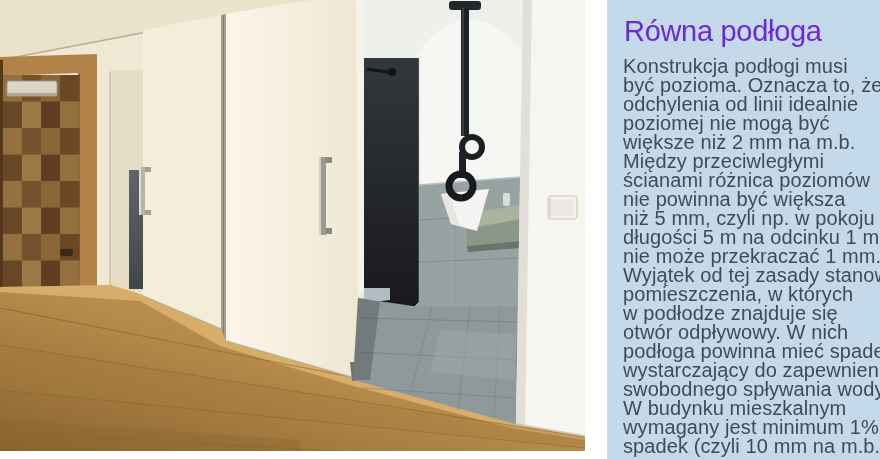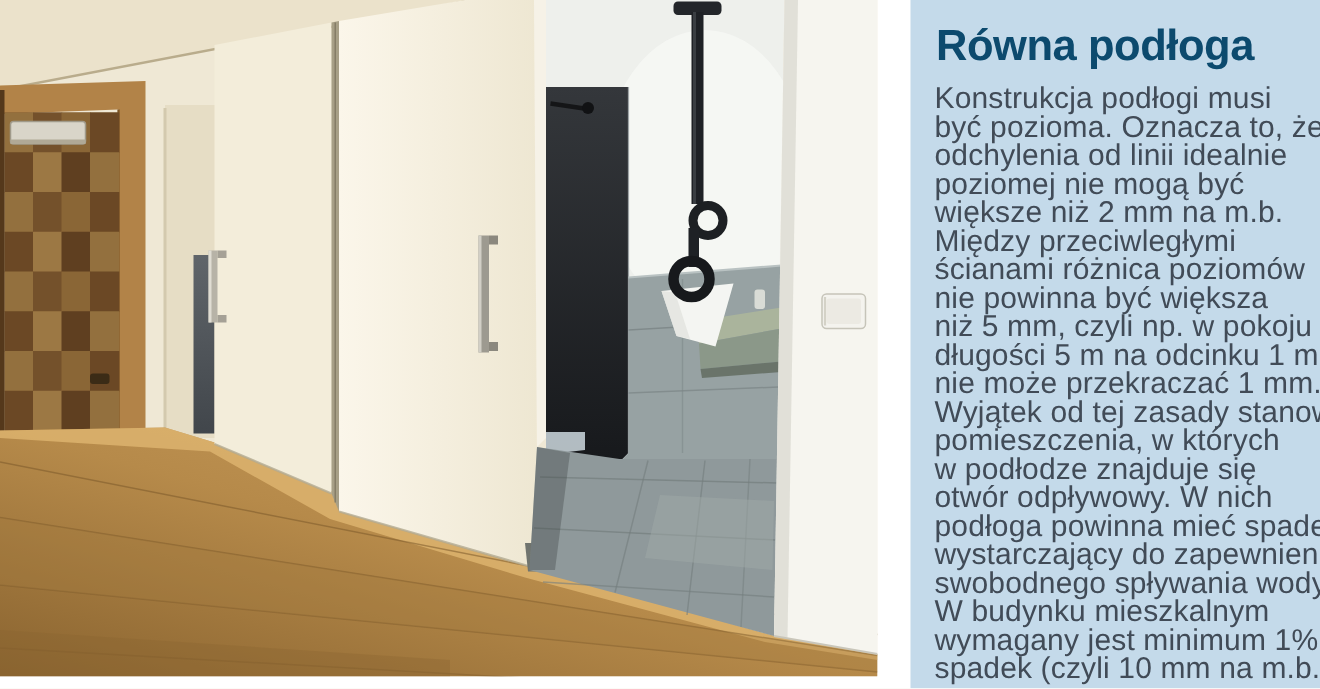--- a/index.html
+++ b/index.html
@@ -2,22 +2,22 @@
 <html><head>
 <meta charset="utf-8">
 <style>
   html,body{margin:0;padding:0;background:#ffffff;}
   .page{position:relative;width:880px;height:459px;background:#ffffff;overflow:hidden;
         font-family:"Liberation Sans",sans-serif;}
   .photo{position:absolute;left:0;top:0;width:585px;height:451px;margin:0;}
   .photo svg{display:block;}
   .info-panel{position:absolute;left:607px;top:0;width:273px;height:459px;
         background:#c4daea;box-sizing:border-box;padding:8px 4px 0 16px;overflow:hidden;}
-  .info-panel h1{margin:6px 0 4px 1px;font-size:29px;line-height:34px;font-weight:bold;
-        color:#0c4a6e;letter-spacing:-0.3px;}
+  .info-panel h1{margin:6px 0 4px 1px;font-size:29px;line-height:34px;font-weight:normal;
+        color:#6d28d9;letter-spacing:-0.3px;}
   .info-panel .body{margin:9px 0 0 0;font-size:20px;line-height:19px;color:#414b57;
         white-space:pre;letter-spacing:0.1px;}
 </style>
 </head>
 <body>
 
 <div class="page">
 
   <figure class="photo">
     <svg width="585" height="451" viewBox="0 0 585 451" xmlns="http://www.w3.org/2000/svg">

